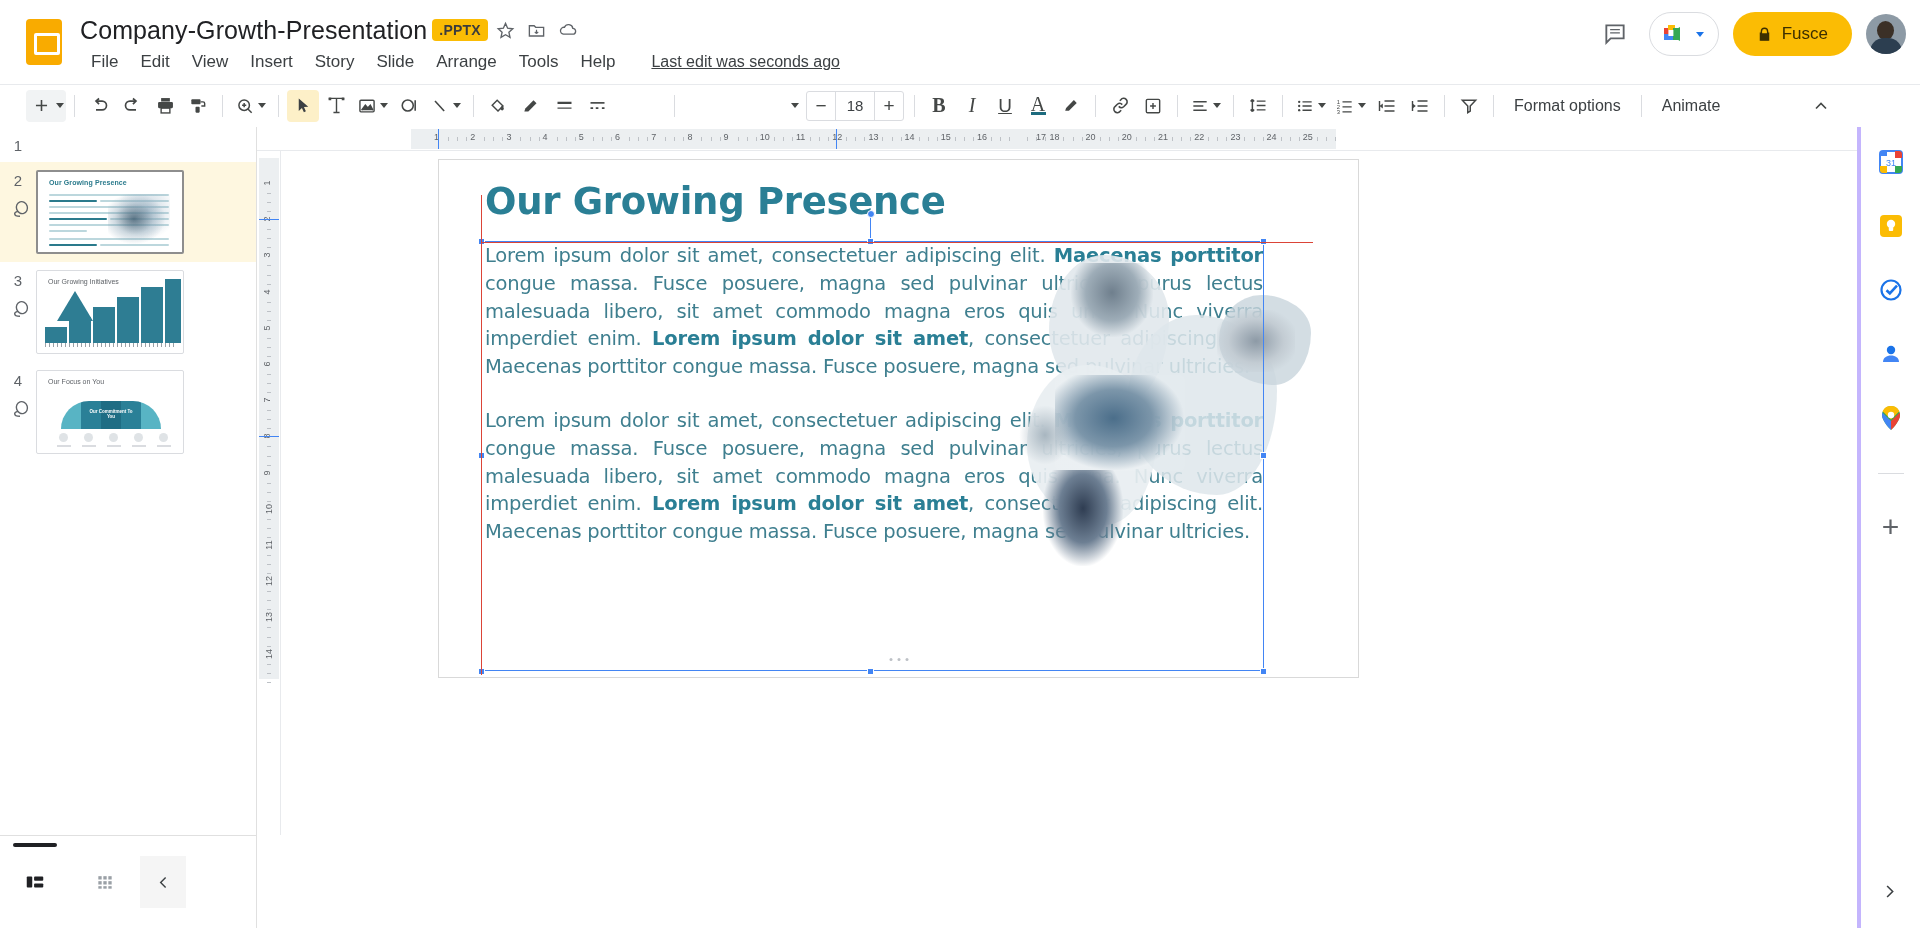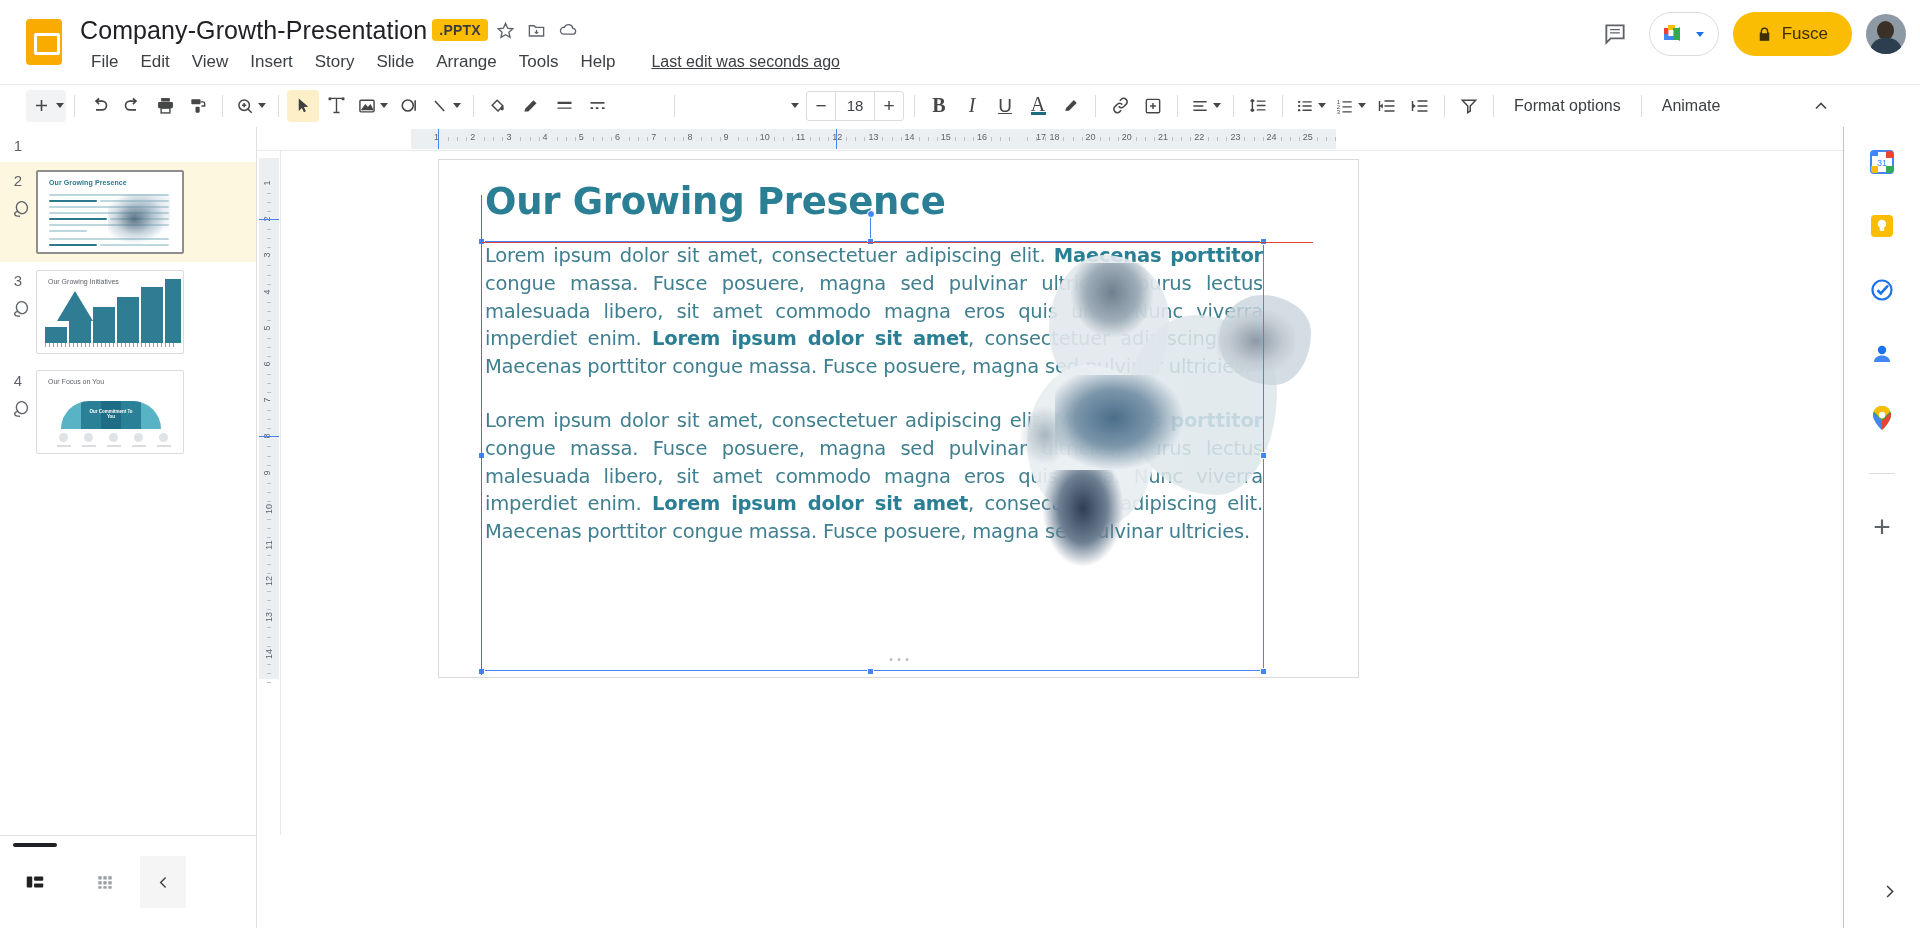--- a/index.html
+++ b/index.html
@@ -193,21 +193,21 @@
     position:absolute;left:257px;top:835px;right:63px;height:93px;background:#fff;border-top:1px solid #e0e0e0;
   }
   .notes-text{ position:absolute;left:27px;top:22px;font-size:18px;color:#5f6368; cursor:text;}
   .explore{
     position:absolute;right:66px;bottom:22px;width:42px;height:42px;border-radius:8px;background:#f1f3f4;
     display:flex;align-items:center;justify-content:center;cursor:pointer;
   }
 
   
   .sidepanel{
-    position:absolute;right:0;top:127px;width:77px;bottom:0;background:#fff;border-left:1px solid #c4b5fd;
+    position:absolute;right:0;top:127px;width:63px;bottom:0;background:#fff;border-left:4px solid #c4b5fd;
     display:flex;flex-direction:column;align-items:center;padding-top:22px;gap:38px;
   }
   .sp-icon{ width:26px;height:26px;cursor:pointer;display:flex;align-items:center;justify-content:center;}
   .sp-divider{ width:26px;height:1px;background:#dadce0;margin-top:4px;}
   .sp-plus{ width:30px;height:30px;display:flex;align-items:center;justify-content:center;color:#5f6368;cursor:pointer;font-size:30px;font-weight:300;line-height:0;}
   .sp-expand{ position:absolute;right:16px;bottom:22px;width:30px;height:30px;display:flex;align-items:center;justify-content:center;cursor:pointer;color:#3c4043;}
 </style>
 </head>
 <body>
 

